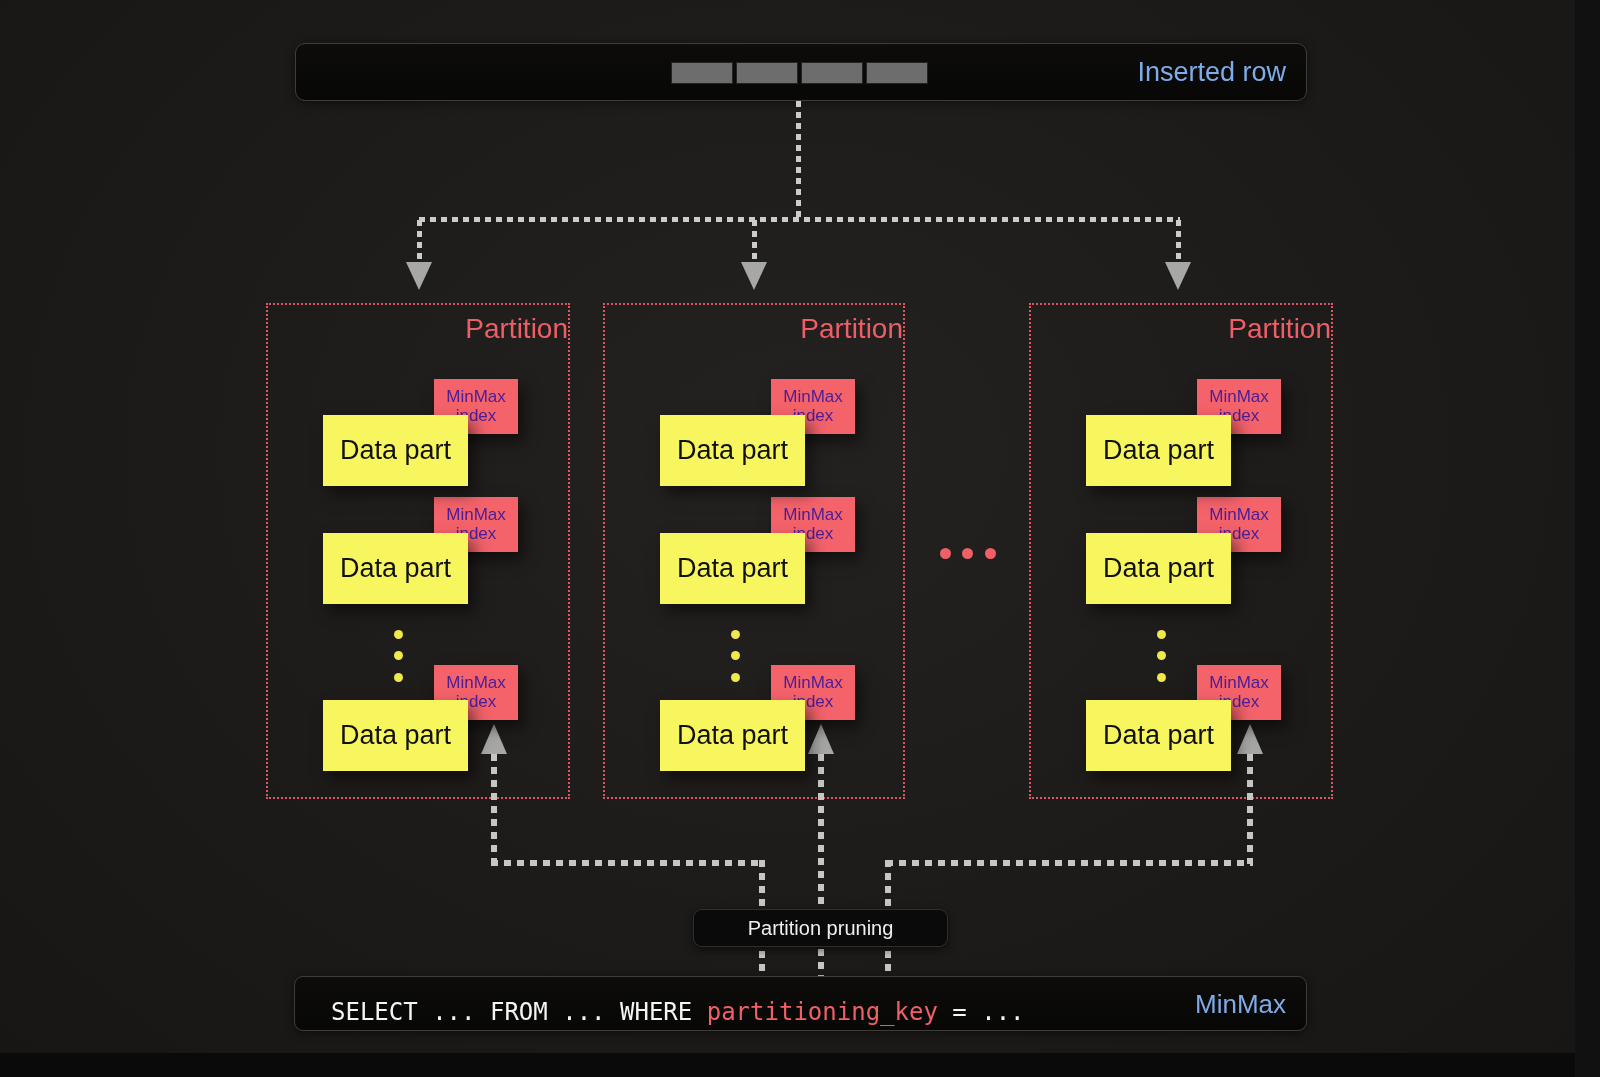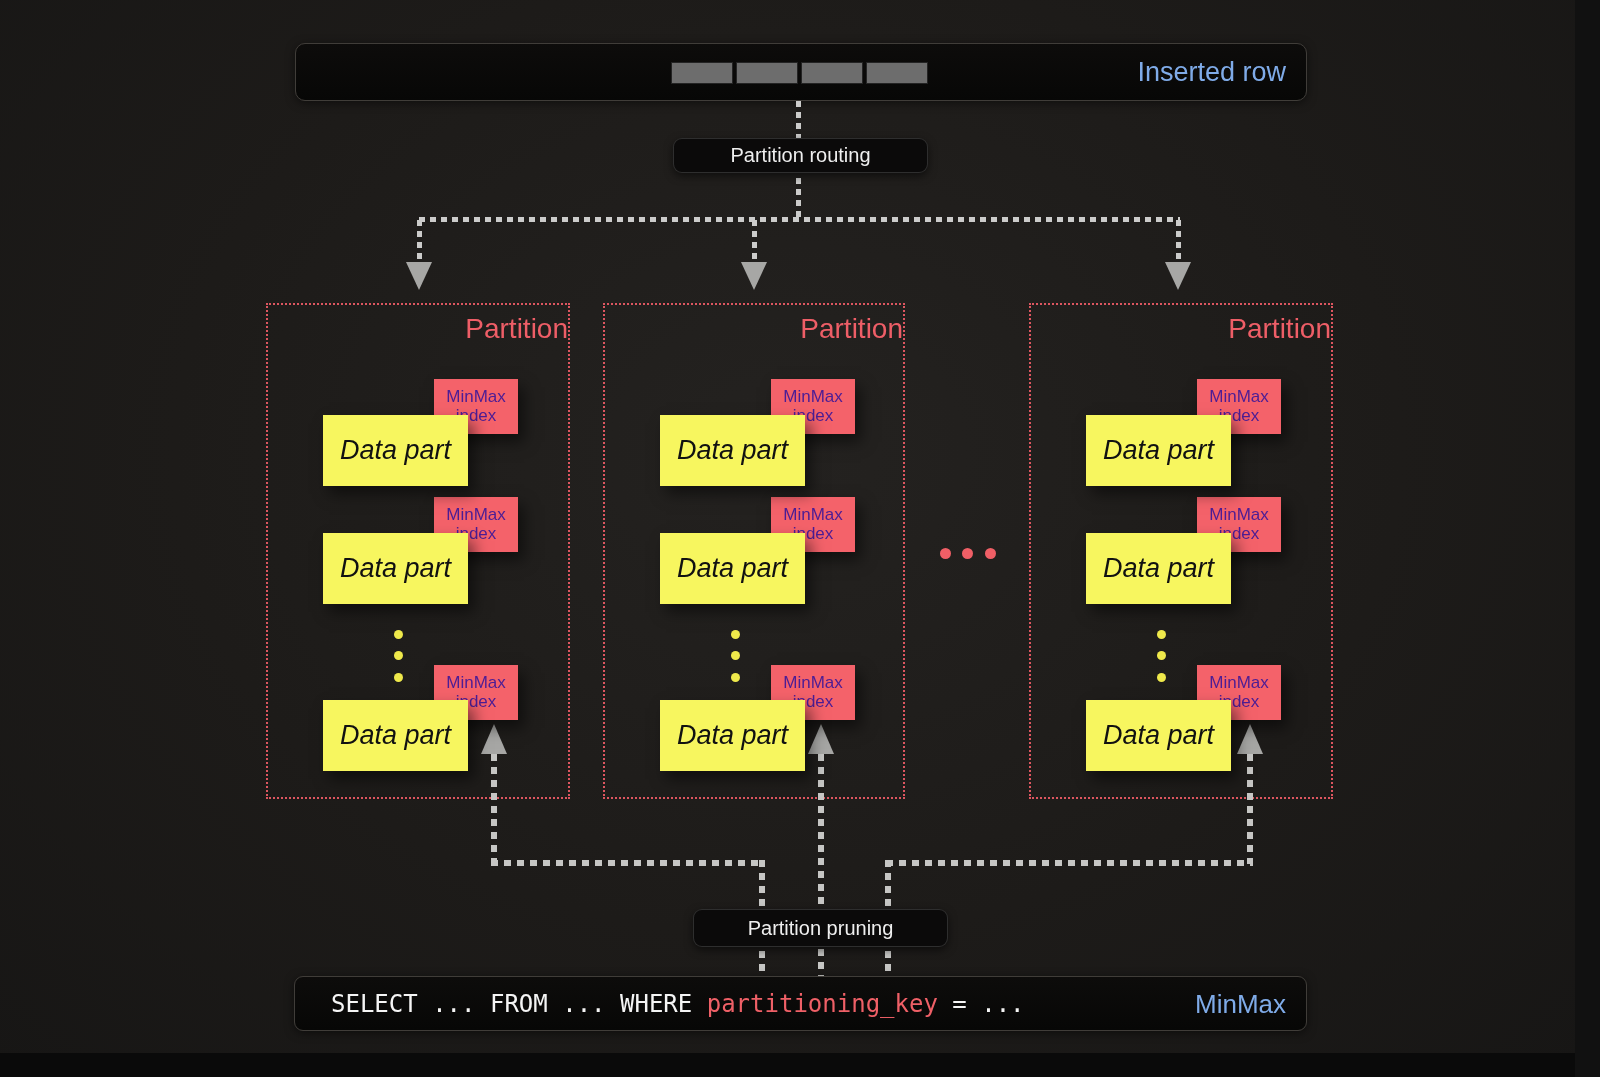--- a/index.html
+++ b/index.html
@@ -44,27 +44,27 @@
   #partition-2{left:603px;width:302px;}
   #partition-3{left:1029px;width:304px;}
   .partition-title{position:absolute;top:8px;left:0;width:100%;text-align:right;
     color:#ee5e67;font-size:28px;}
   .minmax{position:absolute;left:166px;width:84px;height:55px;background:#f4626a;
     color:#4c1d95;font-size:17px;line-height:19px;text-align:center;white-space:pre-line;
     padding-top:8px;box-sizing:border-box;z-index:1;box-shadow:6px 8px 14px rgba(0,0,0,.5);}
   .mm1{top:74px}.mm2{top:192px}.mm3{top:360px}
   .datapart{position:absolute;left:55px;width:145px;height:71px;background:#f7f65f;
     color:#111;font-size:27px;display:flex;align-items:center;justify-content:center;
-    z-index:2;box-shadow:6px 8px 14px rgba(0,0,0,.5);font-style:italic;}
+    z-index:2;box-shadow:6px 8px 14px rgba(0,0,0,.5);}
   .dp1{top:110px}.dp2{top:228px}.dp3{top:395px}
   .ydot{position:absolute;left:126px;width:9px;height:9px;border-radius:50%;background:#efe94b;z-index:3;}
   .yd1{top:325px}.yd2{top:346px}.yd3{top:368px}
   .rdot{position:absolute;top:548px;width:11px;height:11px;border-radius:50%;background:#f05f66;}
   
-  #query-text{position:absolute;left:36px;top:0;height:100%;display:flex;align-items:center;
+  #query-text{position:absolute;left:36px;top:8px;height:100%;display:flex;align-items:center;
     font-family:"DejaVu Sans Mono","Liberation Mono",monospace;font-size:24px;color:#f5f5f5;white-space:pre;}
   .code-key{color:#ef6067;}
   #bottom-band{position:absolute;left:0;top:1053px;width:1600px;height:24px;background:#0a0a0a;}
   .abs-right{position:absolute;right:20px;top:50%;transform:translateY(-50%);}
 </style>
 </head>
 <body>
 
 <div id="canvas">
 
@@ -80,23 +80,20 @@
 
   <div class="vline" style="left:796px;top:101px;height:121px;"></div>
   <div class="hline" style="left:419px;top:217px;width:761px;"></div>
   <div class="vline" style="left:417px;top:220px;height:42px;"></div>
   <div class="vline" style="left:752px;top:220px;height:42px;"></div>
   <div class="vline" style="left:1176px;top:220px;height:42px;"></div>
   <div class="arrow-down" style="left:406px;top:262px;"></div>
   <div class="arrow-down" style="left:741px;top:262px;"></div>
   <div class="arrow-down" style="left:1165px;top:262px;"></div>
 
-  <div class="pill-label" style="left:673px;top:138px;width:255px;height:35px;">
-    <span>Partition routing</span>
-  </div>
 
   <div class="partition" id="partition-1">
     <div class="partition-title">Partition</div>
     <div class="minmax mm1">MinMax
 index</div>
     <div class="datapart dp1">
       <span>Data part</span>
     </div>
     <div class="minmax mm2">MinMax
 index</div>

